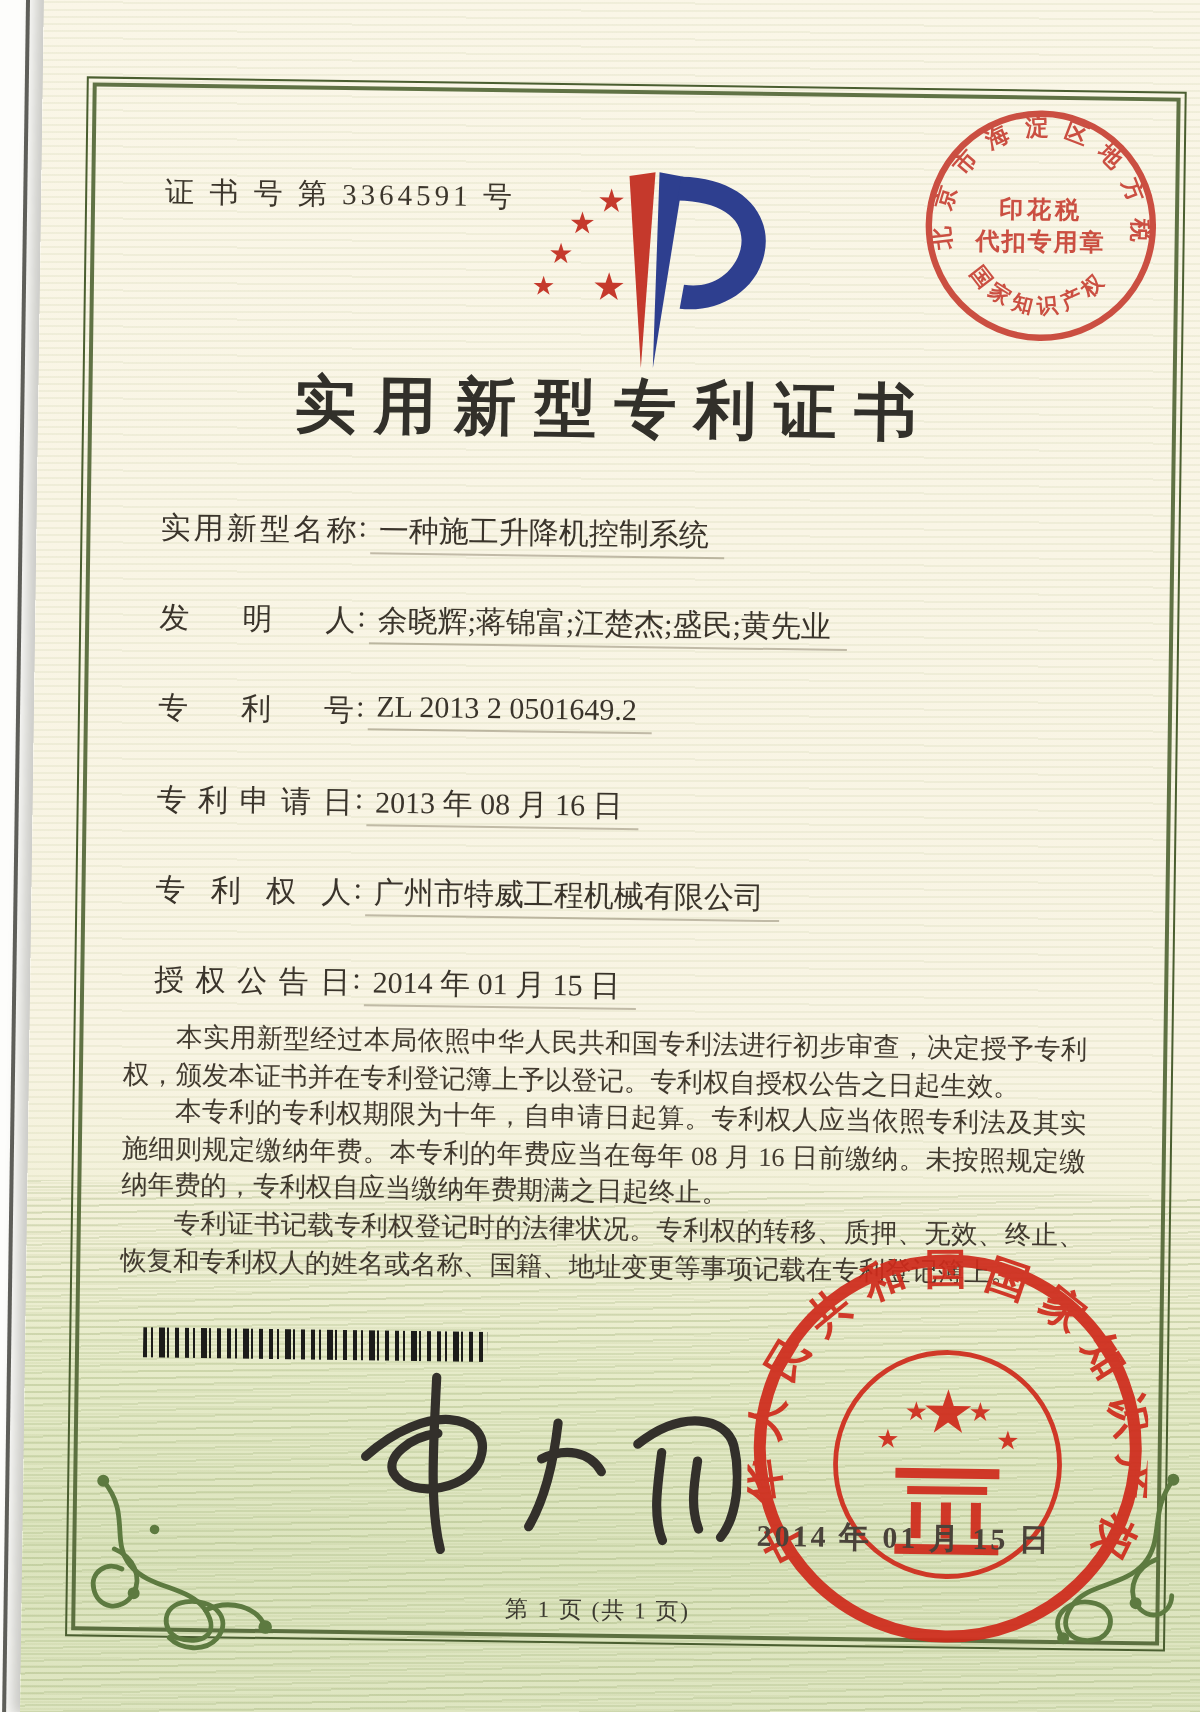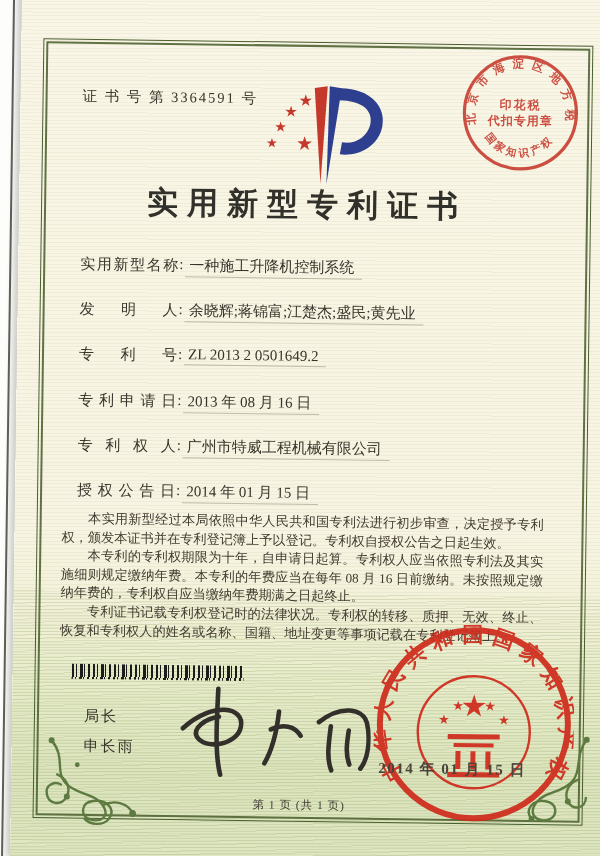--- a/index.html
+++ b/index.html
@@ -150,24 +150,20 @@
     </div>
 
     <div class="body-text">
       <p>本实用新型经过本局依照中华人民共和国专利法进行初步审查，决定授予专利权，颁发本证书并在专利登记簿上予以登记。专利权自授权公告之日起生效。</p>
       <p>本专利的专利权期限为十年，自申请日起算。专利权人应当依照专利法及其实施细则规定缴纳年费。本专利的年费应当在每年 08 月 16 日前缴纳。未按照规定缴纳年费的，专利权自应当缴纳年费期满之日起终止。</p>
       <p>专利证书记载专利权登记时的法律状况。专利权的转移、质押、无效、终止、恢复和专利权人的姓名或名称、国籍、地址变更等事项记载在专利登记簿上。</p>
     </div>
 
     <div class="barcode"></div>
 
-    <div class="signer">
-      <span class="role">局长</span>
-      <span class="name">申长雨</span>
-    </div>
 
     <svg class="signature-svg" width="210" height="105" viewBox="0 0 210 105">
       <g fill="none" stroke="#33302b" stroke-width="4.6" stroke-linecap="round" stroke-linejoin="round">
         <path d="M22,52 C52,24 84,30 80,50 C77,68 44,74 36,60 C32,52 44,42 58,40"></path>
         <path d="M57,12 C56,42 54,76 60,98"></path>
         <path d="M118,34 C116,54 112,72 104,86"></path>
         <path d="M110,52 C122,46 134,48 140,58"></path>
         <path d="M158,44 C180,26 202,30 206,44 C210,60 208,80 200,90"></path>
         <path d="M170,48 C168,66 166,80 171,92"></path>
         <path d="M188,52 C186,66 185,76 189,86"></path>

